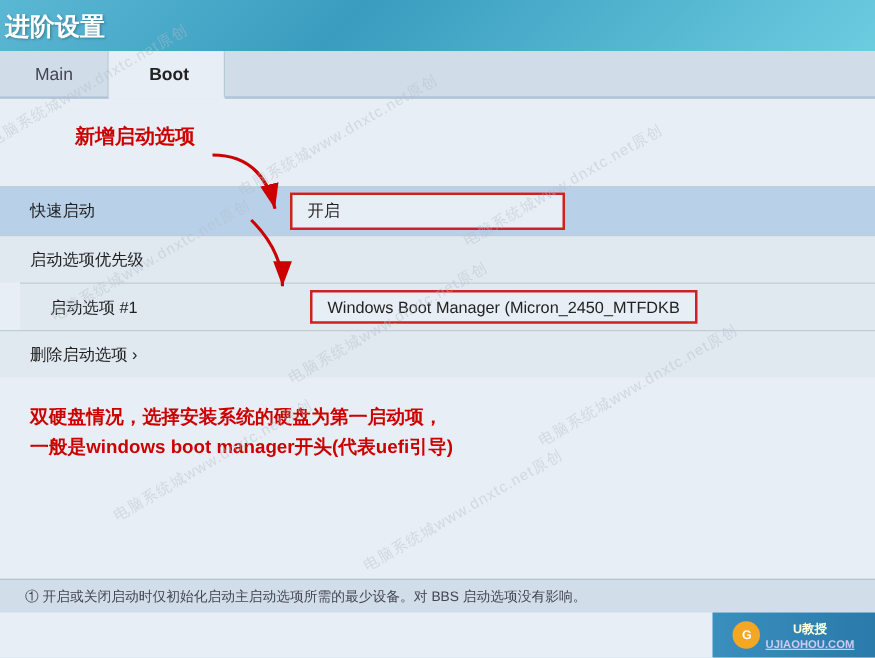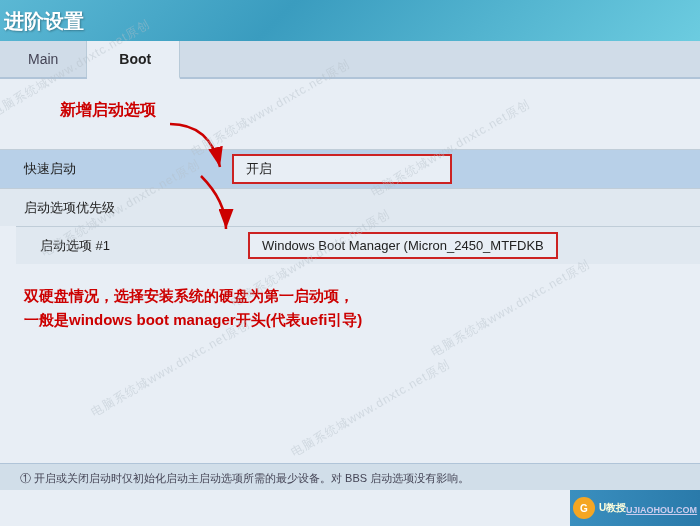--- a/index.html
+++ b/index.html
@@ -254,34 +254,38 @@
         </svg>
         <div class="settings-row normal">
           <div class="row-label">启动选项 #1</div>
           <div class="row-value">
             <span class="value-box">Windows Boot Manager (Micron_2450_MTFDKB</span>
           </div>
         </div>
       </div>
 
 
+      <div class="settings-row normal">
+        <div class="row-label">删除启动选项 ›</div>
+        <div class="row-value"></div>
+      </div>
     </div>
 
     <div class="bottom-annotation" style="margin-top: 10px;">
       <div class="bottom-annotation-text">双硬盘情况，选择安装系统的硬盘为第一启动项，</div>
       <div class="bottom-annotation-text">一般是windows boot manager开头(代表uefi引导)</div>
     </div>
 
   </div>
 
   <div class="footer-info">
     <span class="footer-text">① 开启或关闭启动时仅初始化启动主启动选项所需的最少设备。对 BBS 启动选项没有影响。</span>
   </div>
 
   <div class="logo-badge">
     <div class="logo-icon">G</div>
-    <div style="display:flex;flex-direction:row;align-items:flex-end;">
+    <div style="display:flex;flex-direction:column;align-items:center;">
       <span class="logo-badge-text" style="font-size:10px; color:#ffd;">U教授</span>
       <span class="logo-badge-text" style="font-size:9px; color:#cce;text-decoration:underline;">UJIAOHOU.COM</span>
     </div>
   </div>
 
 </div>
 
 </body></html>

